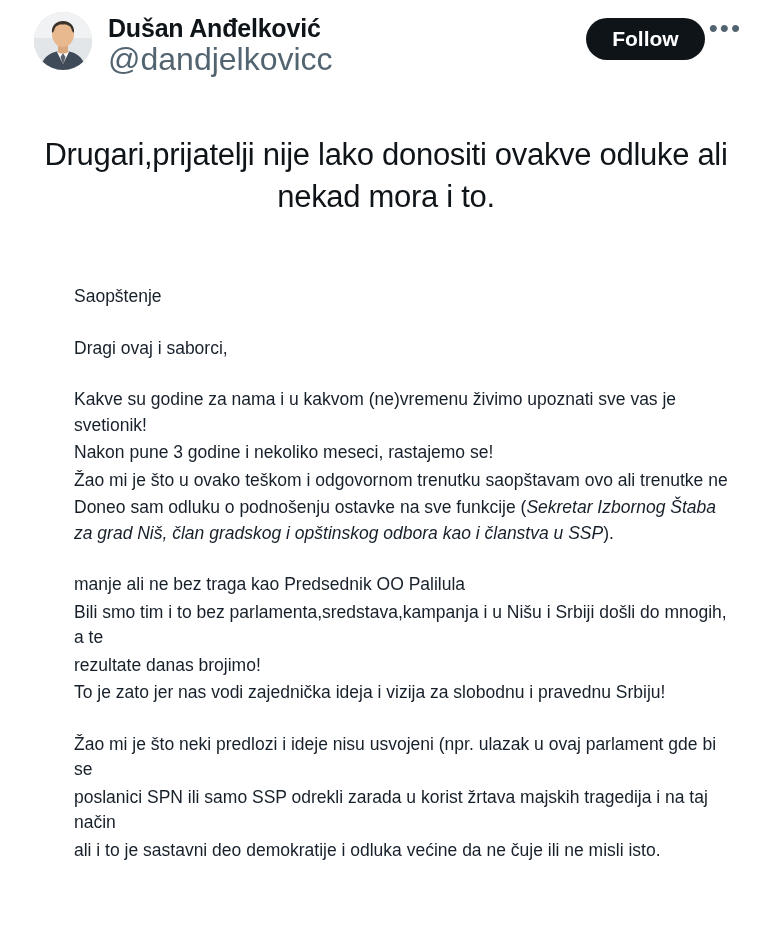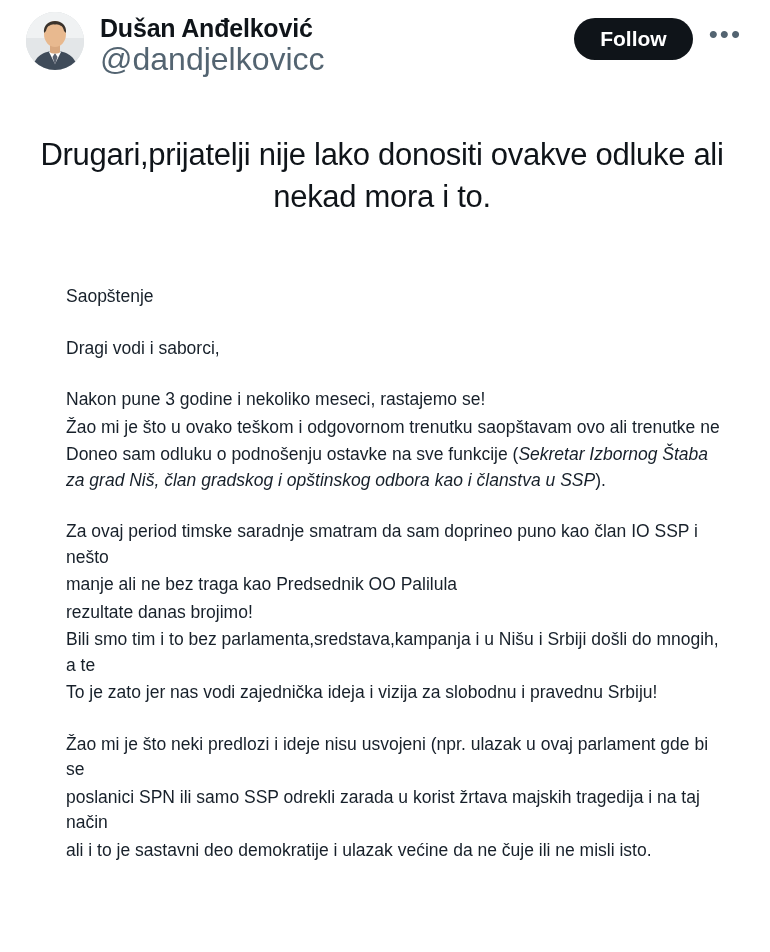--- a/index.html
+++ b/index.html
@@ -14,21 +14,21 @@
     font-family: "Liberation Sans", sans-serif;
     color: #0f1419;
     -webkit-font-smoothing: antialiased;
   }
 
   .tweet {
     width: 770px;
     height: 952px;
     position: relative;
     box-sizing: border-box;
-    padding: 10px 20px 0 8px;
+    padding: 10px 20px 0 16px;
   }
 
   
   .header {
     display: flex;
     align-items: flex-start;
     padding: 2px 0 0 18px;
     height: 78px;
     box-sizing: border-box;
   }
@@ -62,22 +62,21 @@
     font-size: 32px;
     line-height: 29px;
     color: #536471;
     white-space: nowrap;
     margin-top: 2px;
   }
 
   .header-actions {
     margin-left: auto;
     display: flex;
-    align-items: center;
-    gap: 12px;
+    align-items: flex-start;
     padding-top: 6px;
     padding-right: 4px;
   }
   .follow-btn {
     background: #0f1419;
     color: #ffffff;
     border: none;
     border-radius: 999px;
     font-size: 21px;
     font-weight: bold;
@@ -166,36 +165,36 @@
     </div>
   </div>
 
   <div class="tweet-text">Drugari,prijatelji nije lako donositi ovakve odluke ali nekad mora i to.</div>
 
   <div class="statement">
 
     <p class="stmt-line">Saopštenje</p>
     <div class="stmt-gap"></div>
 
-    <p class="stmt-line">Dragi vodi i saborci,</p>
-    <div class="stmt-gap"></div>
-
+    <p class="stmt-line">Dragi ovaj i saborci,</p>
+    <div class="stmt-gap"></div>
+
+    <p class="stmt-line">Kakve su godine za nama i u kakvom (ne)vremenu živimo upoznati sve vas je svetionik!</p>
     <p class="stmt-line">Nakon pune 3 godine i nekoliko meseci, rastajemo se!</p>
 
     <p class="stmt-line">Žao mi je što u ovako teškom i odgovornom trenutku saopštavam ovo ali trenutke ne</p>
 
     <p class="stmt-line"><span>Doneo sam odluku o podnošenju ostavke na sve funkcije (</span><em>Sekretar Izbornog Štaba za grad Niš, član gradskog i opštinskog odbora kao i članstva u SSP</em><span>).</span></p>
     <div class="stmt-gap"></div>
 
-    <p class="stmt-line">Za ovaj period timske saradnje smatram da sam doprineo puno kao član IO SSP i nešto</p>
     <p class="stmt-line">manje ali ne bez traga kao Predsednik OO Palilula</p>
+    <p class="stmt-line">Bili smo tim i to bez parlamenta,sredstava,kampanja i u Nišu i Srbiji došli do mnogih, a te</p>
     <p class="stmt-line">rezultate danas brojimo!</p>
-    <p class="stmt-line">Bili smo tim i to bez parlamenta,sredstava,kampanja i u Nišu i Srbiji došli do mnogih, a te</p>
     <p class="stmt-line">To je zato jer nas vodi zajednička ideja i vizija za slobodnu i pravednu Srbiju!</p>
     <div class="stmt-gap"></div>
 
     <p class="stmt-line">Žao mi je što neki predlozi i ideje nisu usvojeni (npr. ulazak u ovaj parlament gde bi se</p>
     <p class="stmt-line">poslanici SPN ili samo SSP odrekli zarada u korist žrtava majskih tragedija i na taj način</p>
-    <p class="stmt-line">ali i to je sastavni deo demokratije i ulazak većine da ne čuje ili ne misli isto.</p>
+    <p class="stmt-line">ali i to je sastavni deo demokratije i odluka većine da ne čuje ili ne misli isto.</p>
     <div class="stmt-gap"></div>
 
   </div>
 </div>
 
 </body></html>

